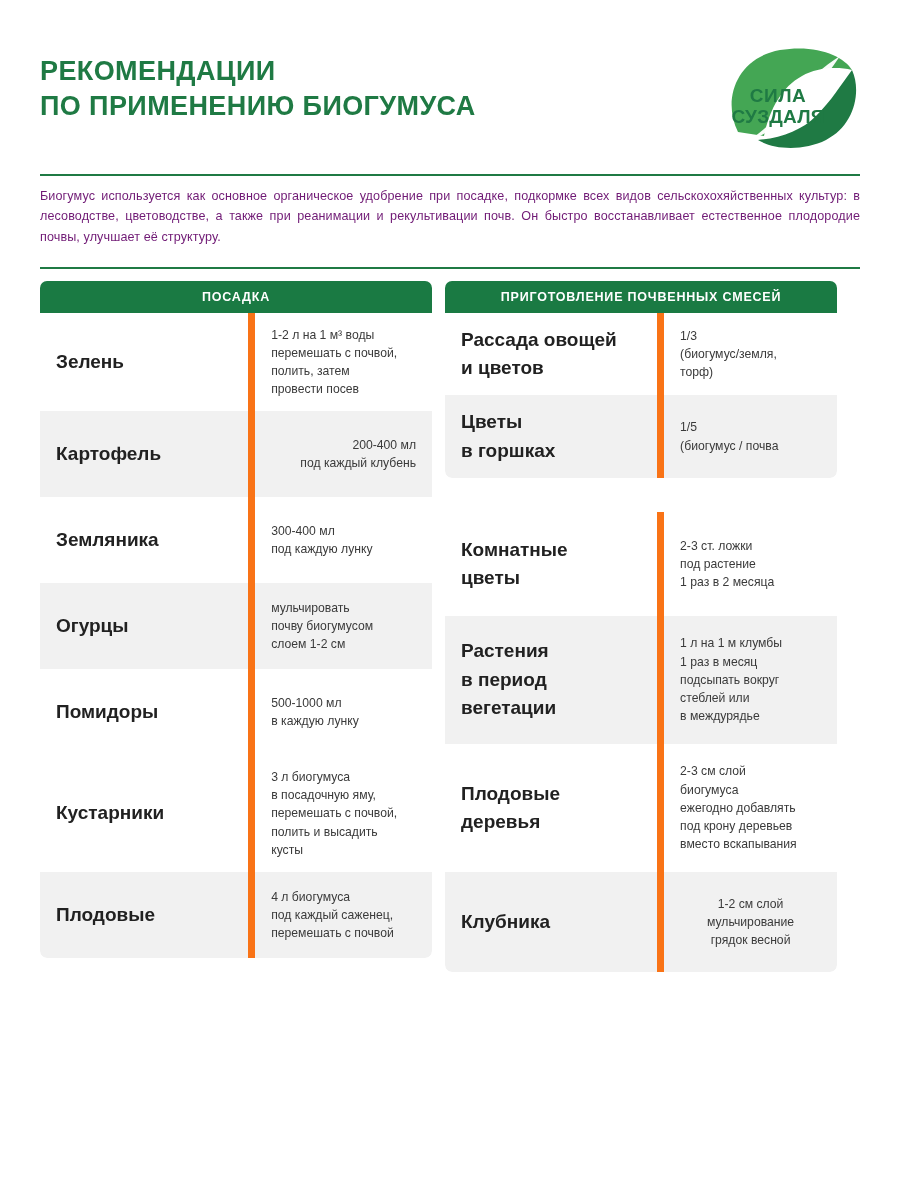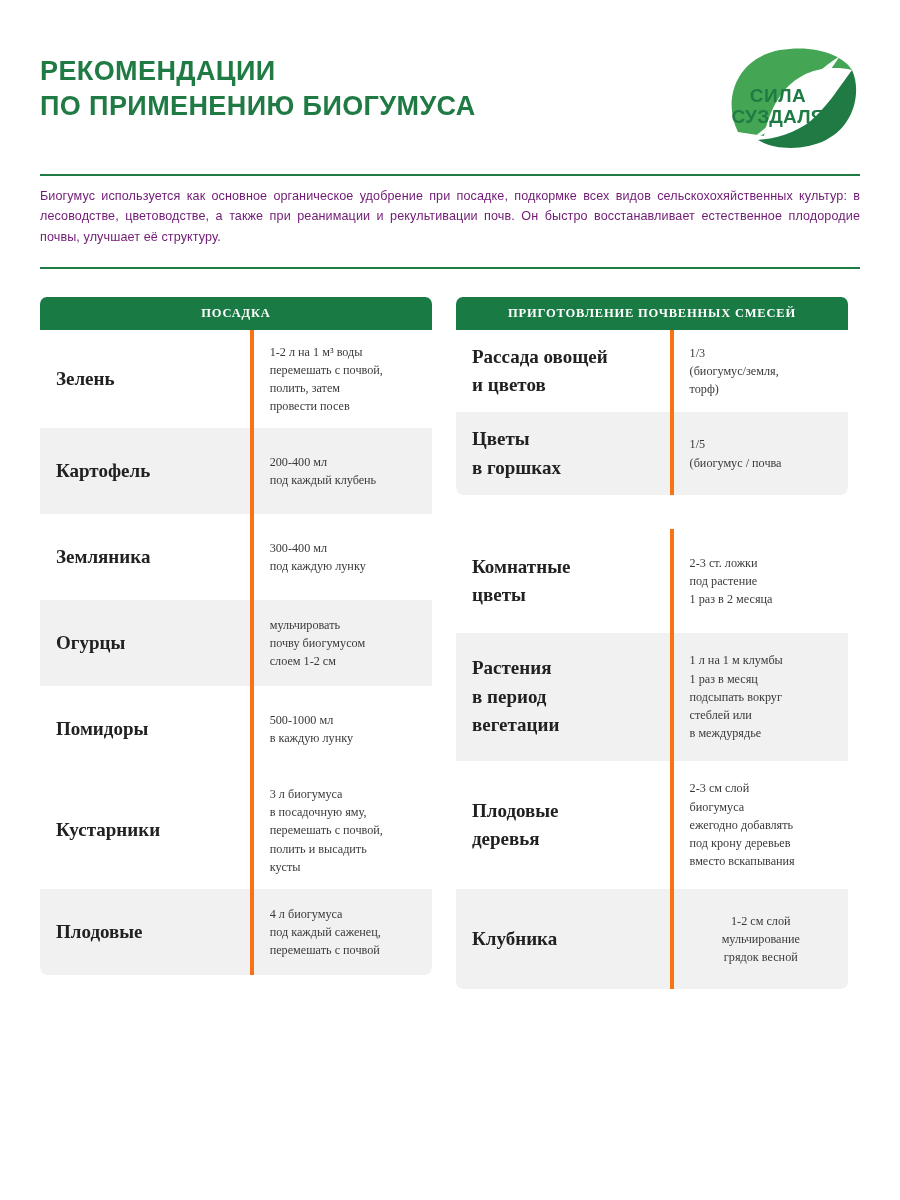--- a/index.html
+++ b/index.html
@@ -78,23 +78,22 @@
 
   .rule2 {
     height: 2px;
     background: #1f7a44;
     margin-top: 20px;
   }
 
   
   .columns {
     display: flex;
-    gap: 24px;
-    margin-top: 28px;
-    font-family: Liberation Serif, serif;
+    gap: 13px;
+    margin-top: 12px;
   }
   .col-left { width: 392px; flex: 0 0 392px; }
   .col-right { width: 392px; flex: 0 0 392px; }
 
   .card { margin-bottom: 34px; }
   .card:last-child { margin-bottom: 0; }
 
   .card-head {
     background: #1a7a43;
     color: #fff;
@@ -119,21 +118,21 @@
     line-height: 1.48;
   }
   td.name {
     font-weight: bold;
     font-size: 19px;
     color: #212121;
     width: 52%;
   }
   td.val {
     color: #3a3a3a;
-    border-left: 4px solid #f97316;
+    border-left: 7px solid #f97316;
   }
 
   tr.odd td { background: #ffffff; }
   tr.even td { background: #f1f1f1; }
 
   tbody tr:last-child td:first-child { border-bottom-left-radius: 7px; }
   tbody tr:last-child td:last-child { border-bottom-right-radius: 7px; }
 
   .tbl-wrap { overflow: hidden; border-radius: 0 0 7px 7px; }
 
@@ -188,21 +187,21 @@
             <tbody>
                 <tr class="odd">
                   <td class="name" style="white-space: pre-line; height: 78px;">Зелень</td>
                   <td class="val" style="white-space: pre-line;">1-2 л на 1 м³ воды
 перемешать с почвой,
 полить, затем
 провести посев</td>
                 </tr>
                 <tr class="even">
                   <td class="name" style="white-space: pre-line; height: 86px;">Картофель</td>
-                  <td class="val" style="white-space: pre-line;">200-400 мл
+                  <td class="val" style="white-space: pre-line; text-align: right;">200-400 мл
 под каждый клубень</td>
                 </tr>
                 <tr class="odd">
                   <td class="name" style="white-space: pre-line; height: 86px;">Земляника</td>
                   <td class="val" style="white-space: pre-line;">300-400 мл
 под каждую лунку</td>
                 </tr>
                 <tr class="even">
                   <td class="name" style="white-space: pre-line; height: 86px;">Огурцы</td>
                   <td class="val" style="white-space: pre-line;">мульчировать

